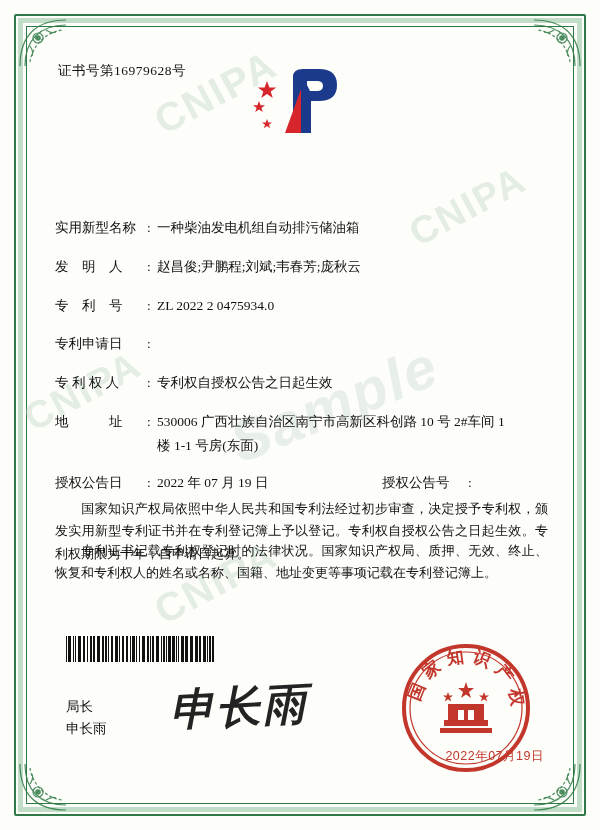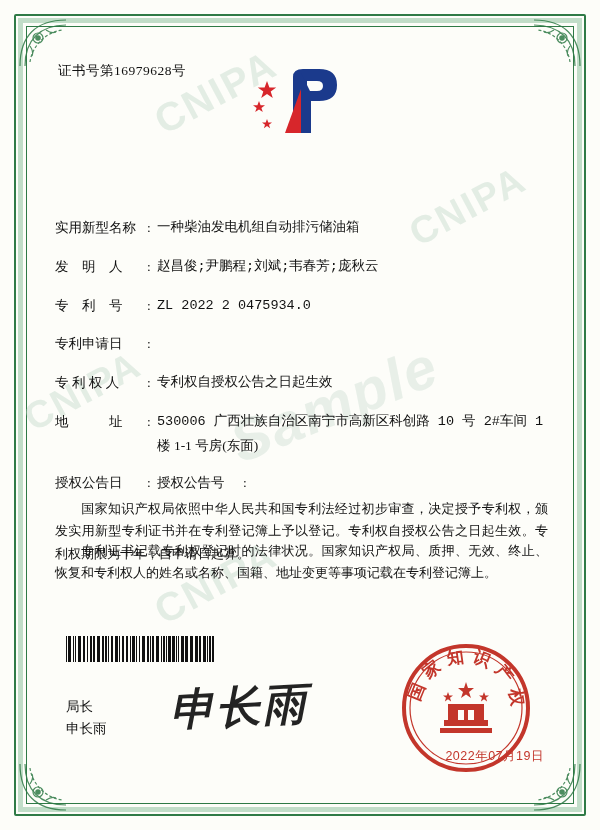--- a/index.html
+++ b/index.html
@@ -92,21 +92,21 @@
     display:flex;align-items:flex-start;
     margin-bottom:18.5px;
     line-height:1.5;
   }
   .label{
     width:92px;flex:none;
     letter-spacing:0px;
     white-space:pre;
   }
   .colon{width:10px;flex:none;}
-  .value{flex:1;font-family:Liberation Mono, monospace;}
+  .value{flex:1;}
   .row.two .value{flex:none;width:225px;}
   .row.two .label2{width:86px;flex:none;white-space:pre;}
   .addr .value{width:330px;}
   .addr2{margin-top:-14px;margin-bottom:18.5px;padding-left:102px;}
 
   
   .para{
     position:absolute;left:55px;right:52px;
     font-size:13px;line-height:1.72;color:#111;
     text-align:justify;
@@ -274,20 +274,21 @@
     </div>
     <div class="row addr">
       <span class="label">地　　　址</span>
       <span class="colon">:</span>
       <span class="value">530006 广西壮族自治区南宁市高新区科创路 10 号 2#车间 1</span>
     </div>
     <div class="addr2">楼 1-1 号房(东面)</div>
     <div class="row two">
       <span class="label">授权公告日</span>
       <span class="colon">:</span>
+      <span class="value">2022 年 07 月 19 日</span>
       <span class="label2">授权公告号</span>
       <span class="colon">:</span>
     </div>
   </div>
 
   <div class="para p1"><span class="indent"></span><span>国家知识产权局依照中华人民共和国专利法经过初步审查，决定授予专利权，颁发实用新型专利证书并在专利登记簿上予以登记。专利权自授权公告之日起生效。专利权期限为十年，自申请日起算。</span></div>
   <div class="para p2"><span class="indent"></span><span>专利证书记载专利权登记时的法律状况。国家知识产权局、质押、无效、终止、恢复和专利权人的姓名或名称、国籍、地址变更等事项记载在专利登记簿上。</span></div>
 
   <div class="barcode" id="barcode">
       <i style="width:1px"></i>

